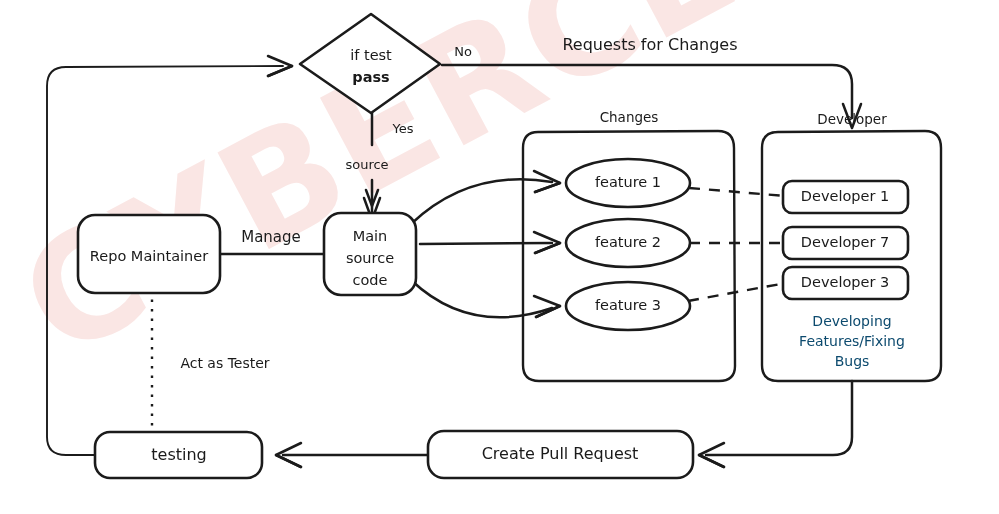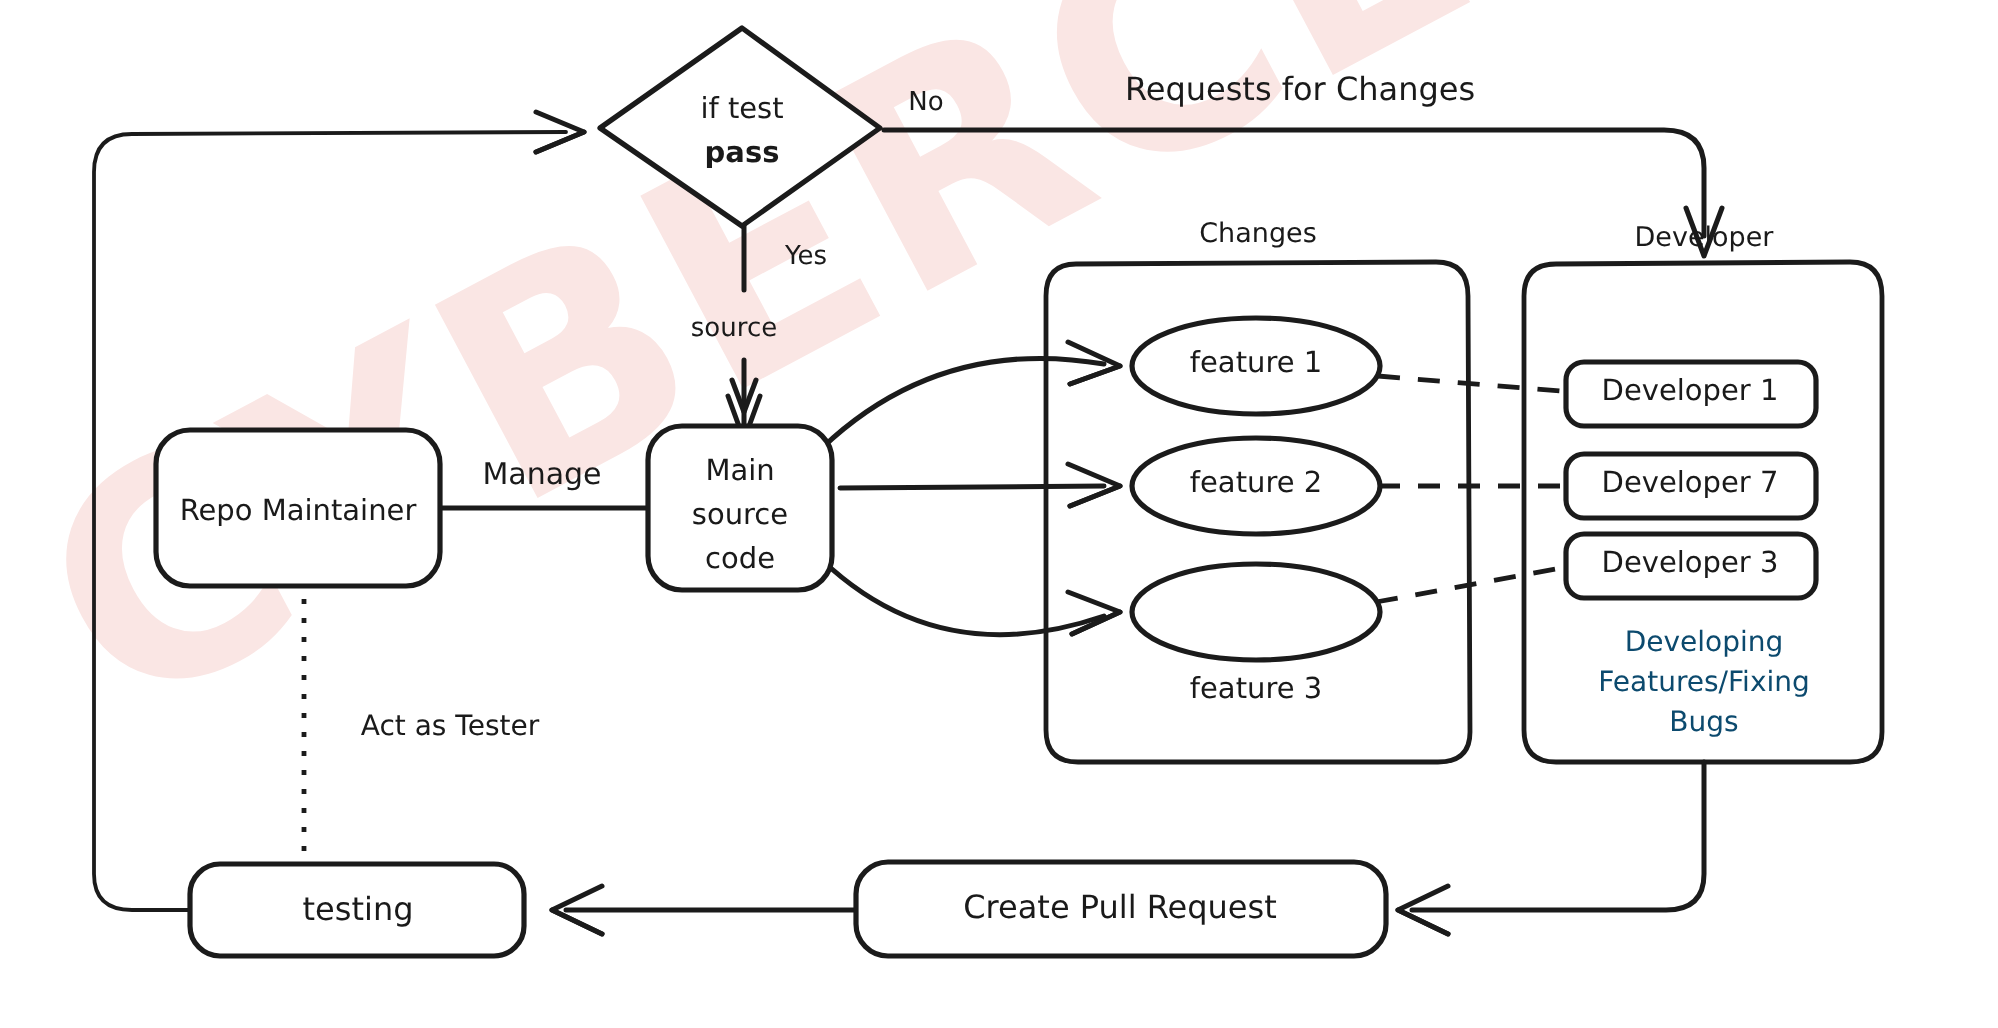--- a/index.html
+++ b/index.html
@@ -123,21 +123,21 @@
 <div class="lbl node-text ctr" style="left:370px;top:237px;">Main</div>
 <div class="lbl node-text ctr" style="left:370px;top:259px;">source</div>
 <div class="lbl node-text ctr" style="left:370px;top:281px;">code</div>
 
 <div class="lbl node-text ctr" style="left:179px;top:455px;font-size:16px;">testing</div>
 
 <div class="lbl node-text ctr" style="left:560px;top:454px;font-size:16px;">Create Pull Request</div>
 
 <div class="lbl node-text ctr" style="left:628px;top:183px;">feature 1</div>
 <div class="lbl node-text ctr" style="left:628px;top:243px;">feature 2</div>
-<div class="lbl node-text ctr" style="left:628px;top:306px;margin-top:40px;">feature 3</div>
+<div class="lbl node-text ctr" style="left:628px;top:306px;">feature 3</div>
 
 <div class="lbl node-text ctr" style="left:845px;top:197px;">Developer 1</div>
 <div class="lbl node-text ctr" style="left:845px;top:243px;">Developer 7</div>
 <div class="lbl node-text ctr" style="left:845px;top:283px;">Developer 3</div>
 
 <div class="lbl grp-text ctr" style="left:629px;top:117px;">Changes</div>
 <div class="lbl grp-text ctr" style="left:852px;top:119px;">Developer</div>
 
 <div class="lbl red ctr" style="left:852px;top:322px;">Developing</div>
 <div class="lbl red ctr" style="left:852px;top:342px;text-align:right;">Features/Fixing</div>

